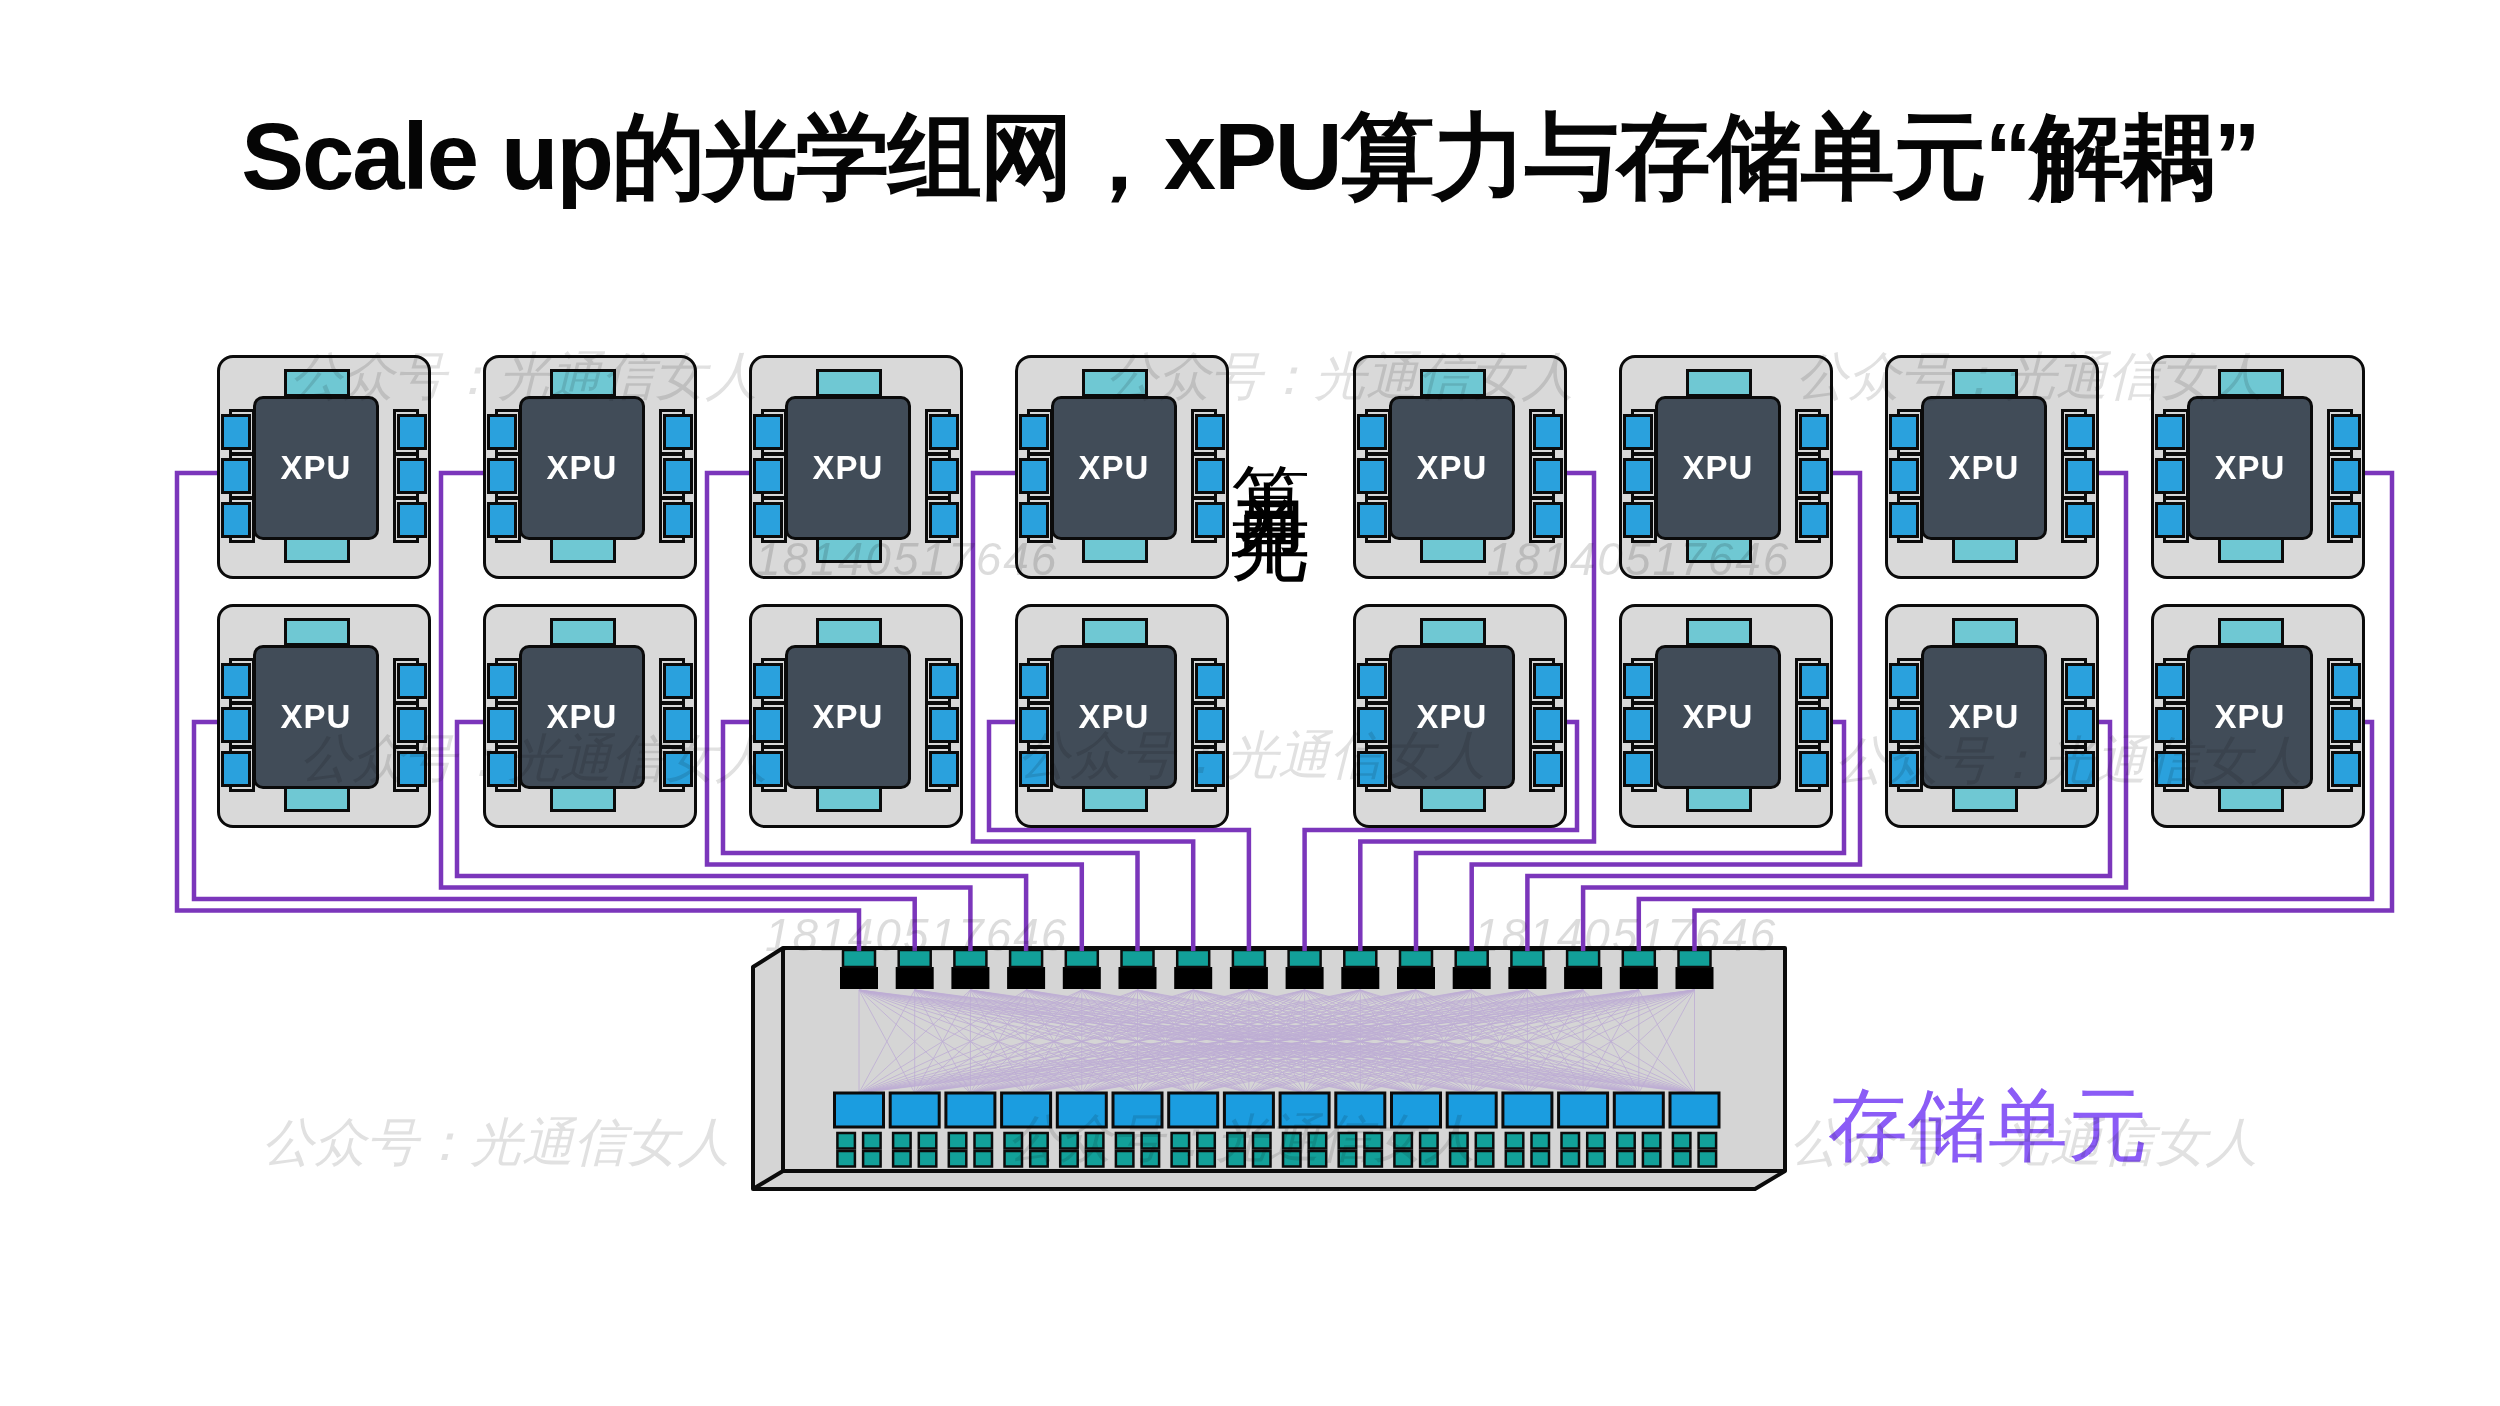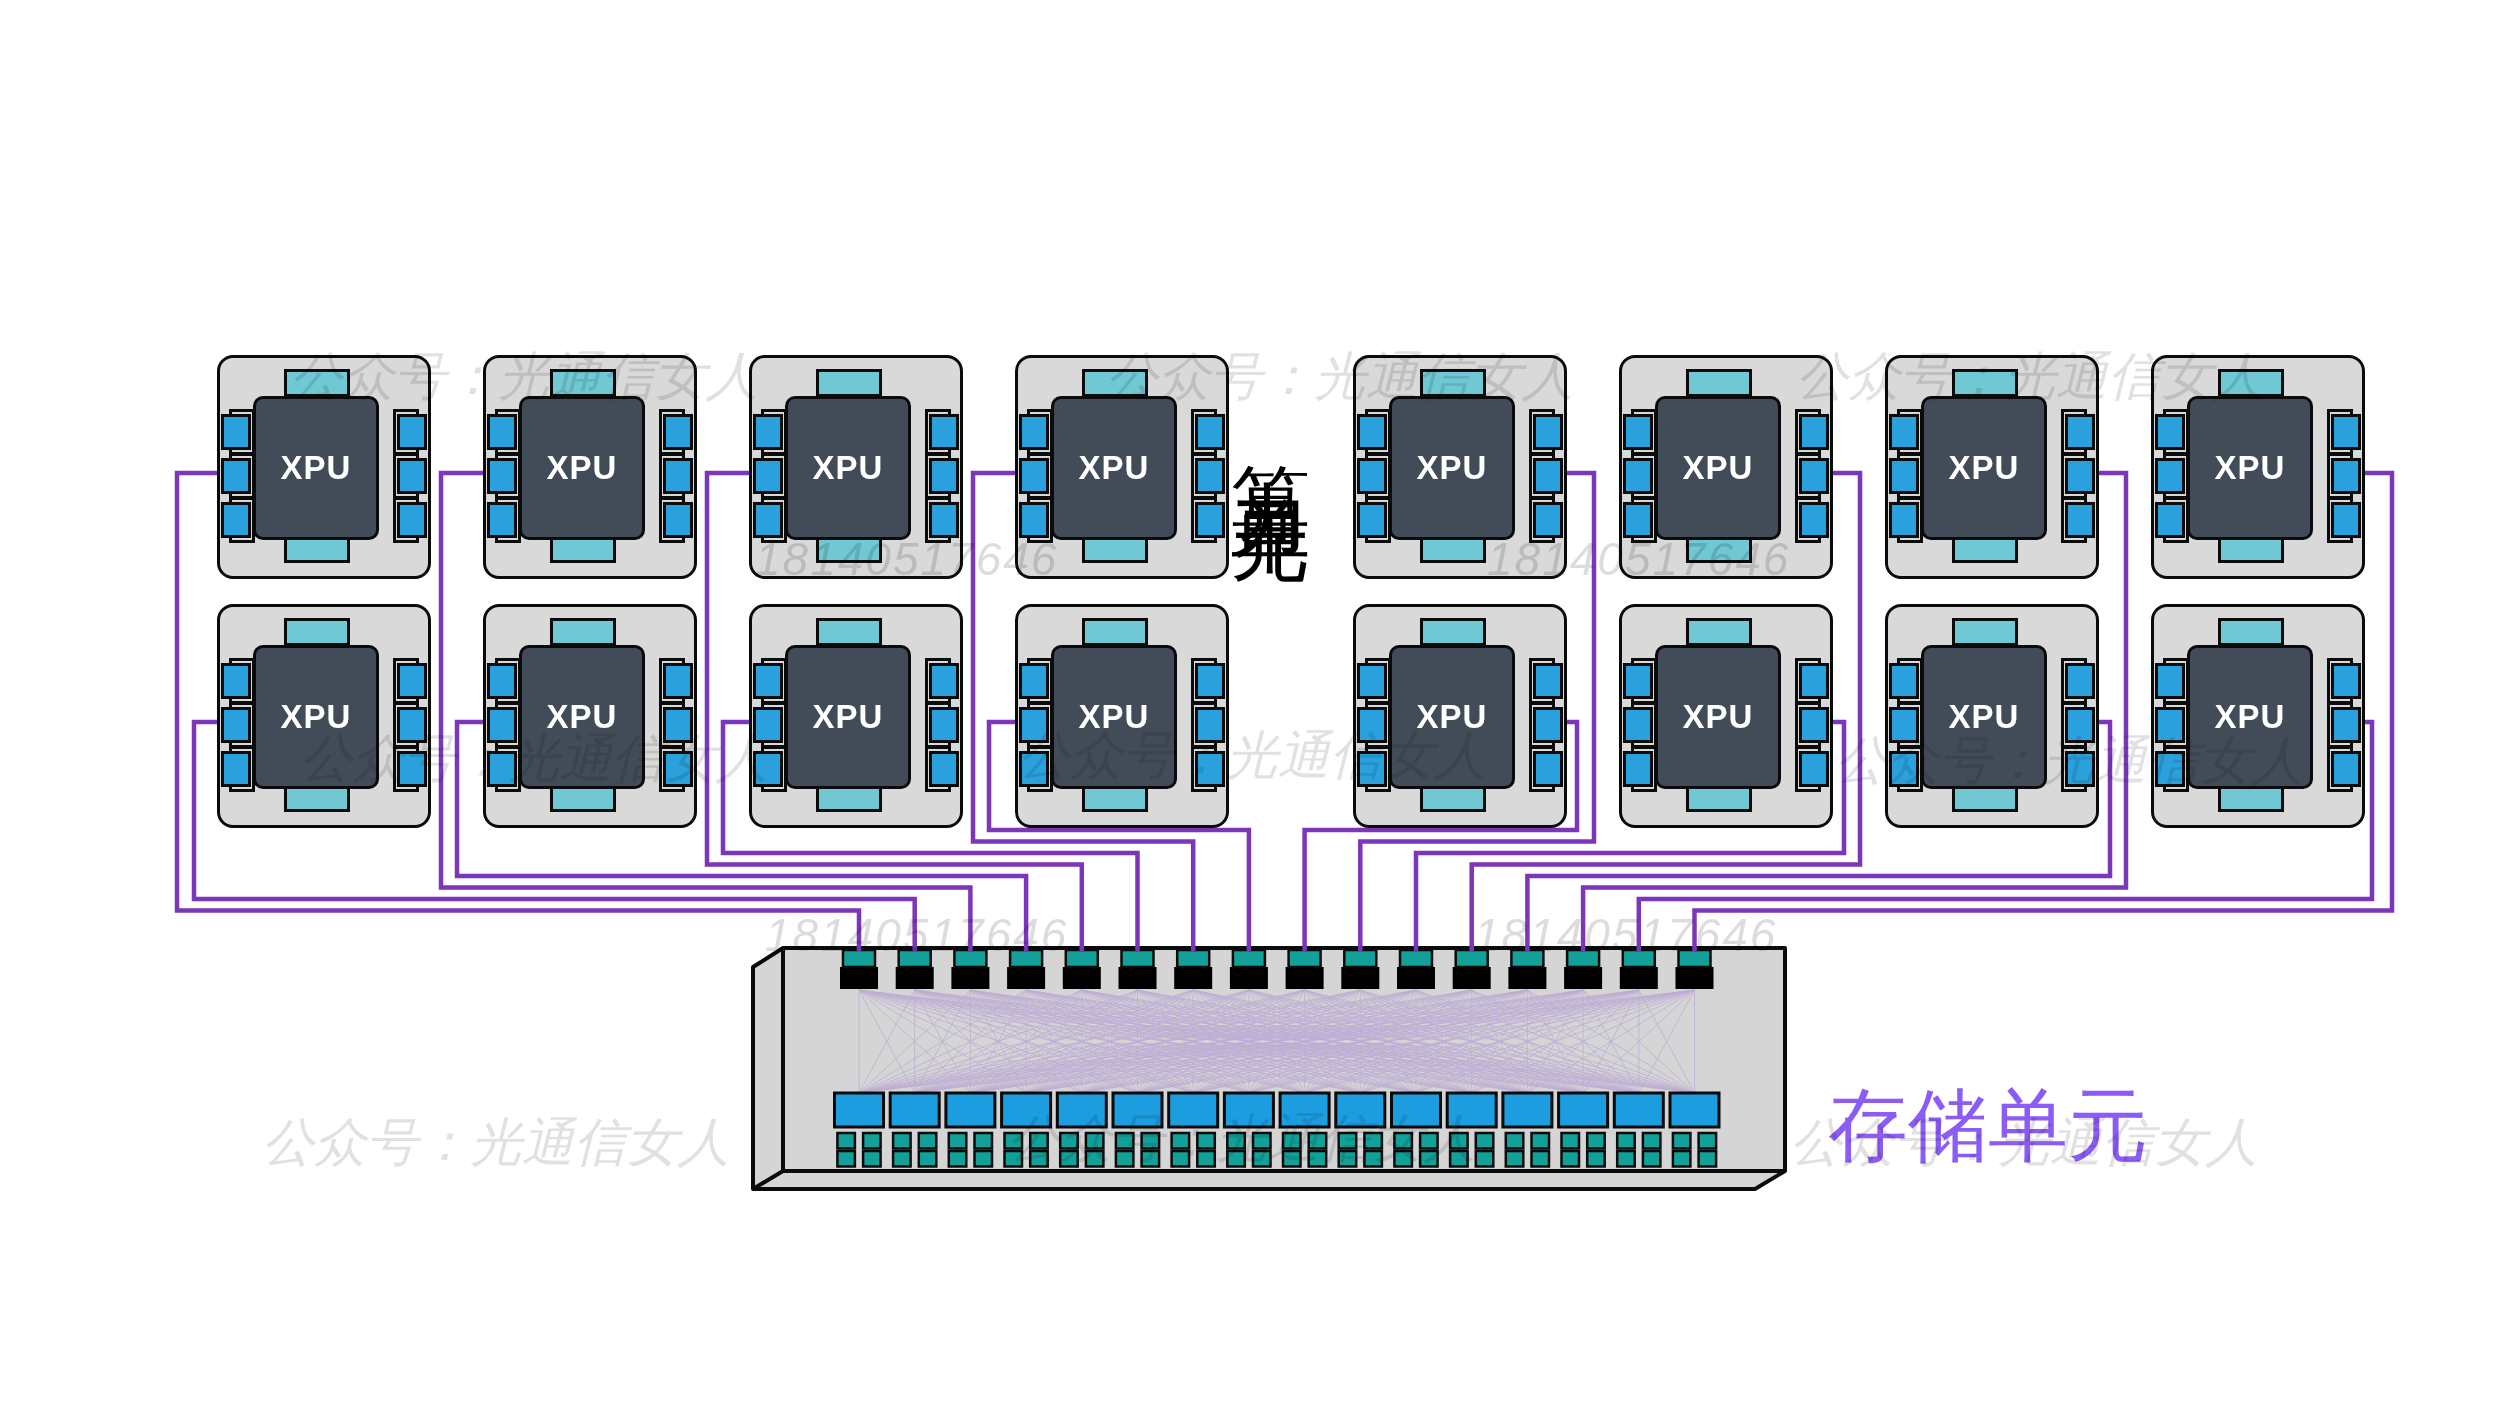--- a/index.html
+++ b/index.html
@@ -54,20 +54,21 @@
   .pport.pr{right:1px}
   
   .wm{position:absolute;z-index:6;pointer-events:none;white-space:nowrap;line-height:1;font-style:italic;}
   .wm-acc{font-size:52px;color:rgba(10,10,10,0.12);}
   .wm-ph{font-size:46px;color:rgba(10,10,10,0.14);letter-spacing:2px;}
 </style>
 </head>
 <body>
 
 <div id="stage">
+  <div id="title">Scale up的光学组网，xPU算力与存储单元“解耦”</div>
 
   <svg id="links-svg" width="2500" height="1406" viewBox="0 0 2500 1406">
       <path d="M783,948 L1785,948 L1785,1171 L1755,1189 L753,1189 L753,967 Z" fill="var(--sw-body)" stroke="var(--ink)" stroke-width="4" stroke-linejoin="round"></path>
       <path d="M783,948 L783,1171 L1785,1171 M783,1171 L753,1189" fill="none" stroke="var(--ink)" stroke-width="4" stroke-linejoin="round"></path>
       <g stroke="var(--mesh)" stroke-width="0.8" opacity="0.55">
         <line x1="859" y1="990" x2="859" y2="1093"></line>
         <line x1="859" y1="990" x2="914.7" y2="1093"></line>
         <line x1="859" y1="990" x2="970.4" y2="1093"></line>
         <line x1="859" y1="990" x2="1026.1" y2="1093"></line>
         <line x1="859" y1="990" x2="1081.8" y2="1093"></line>

